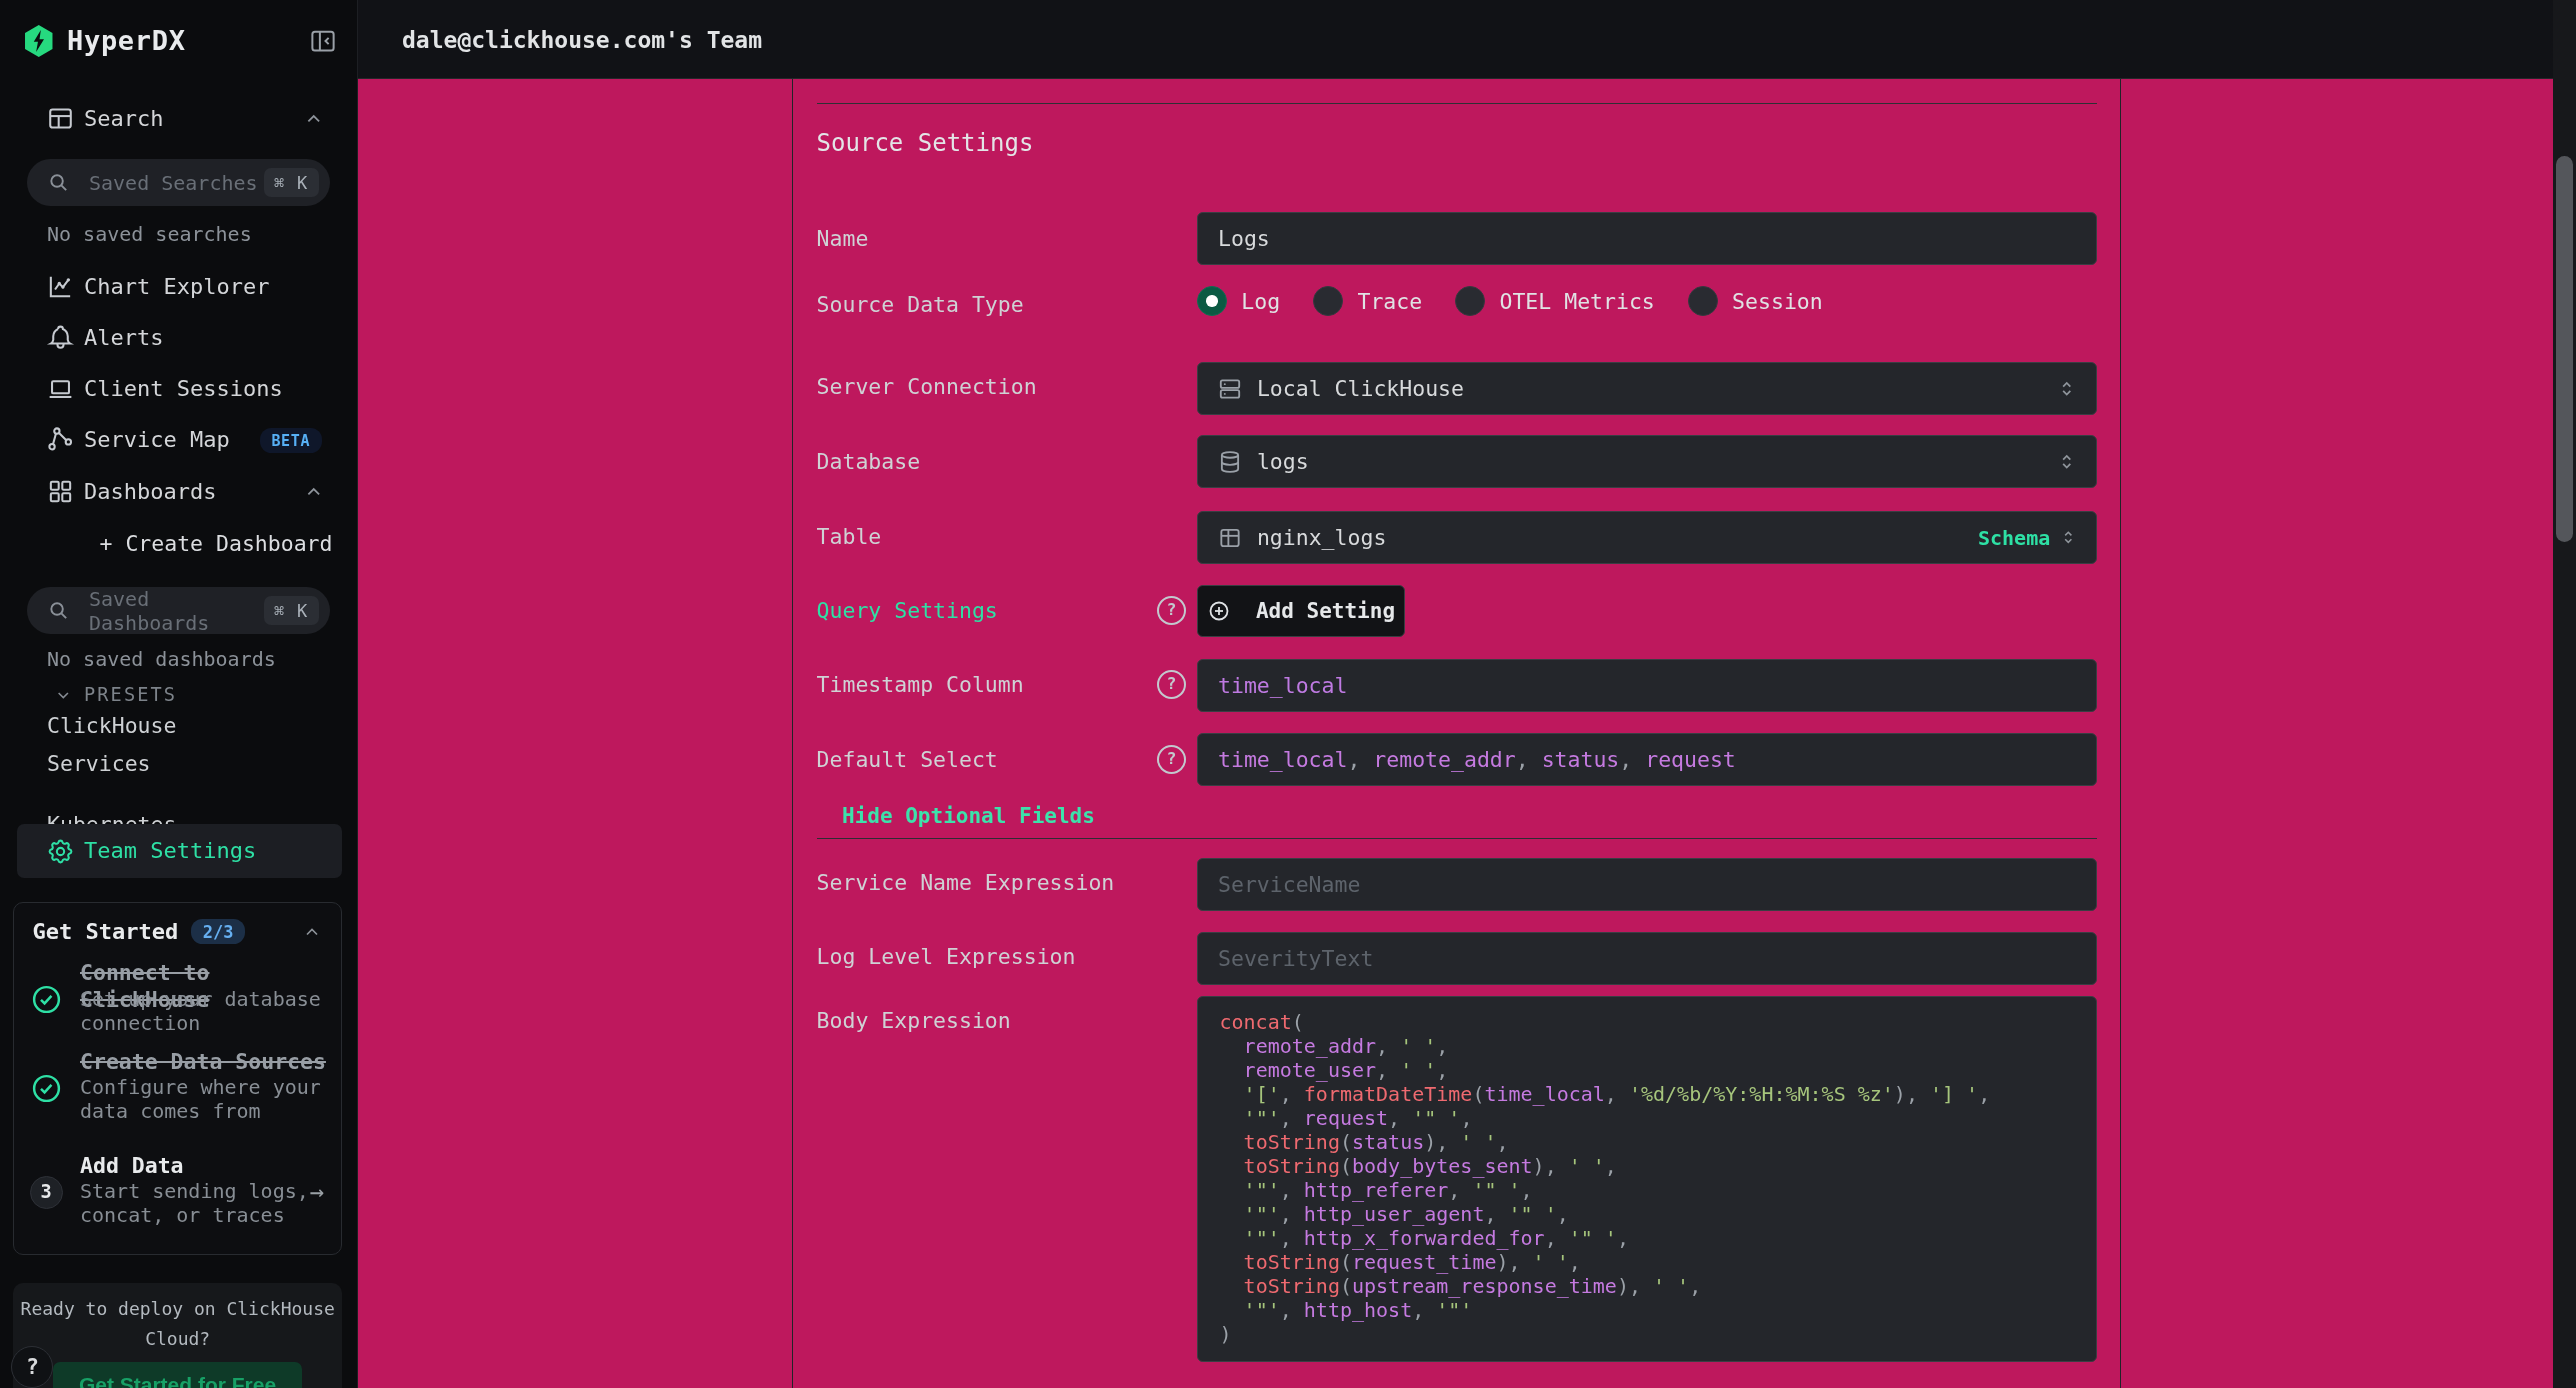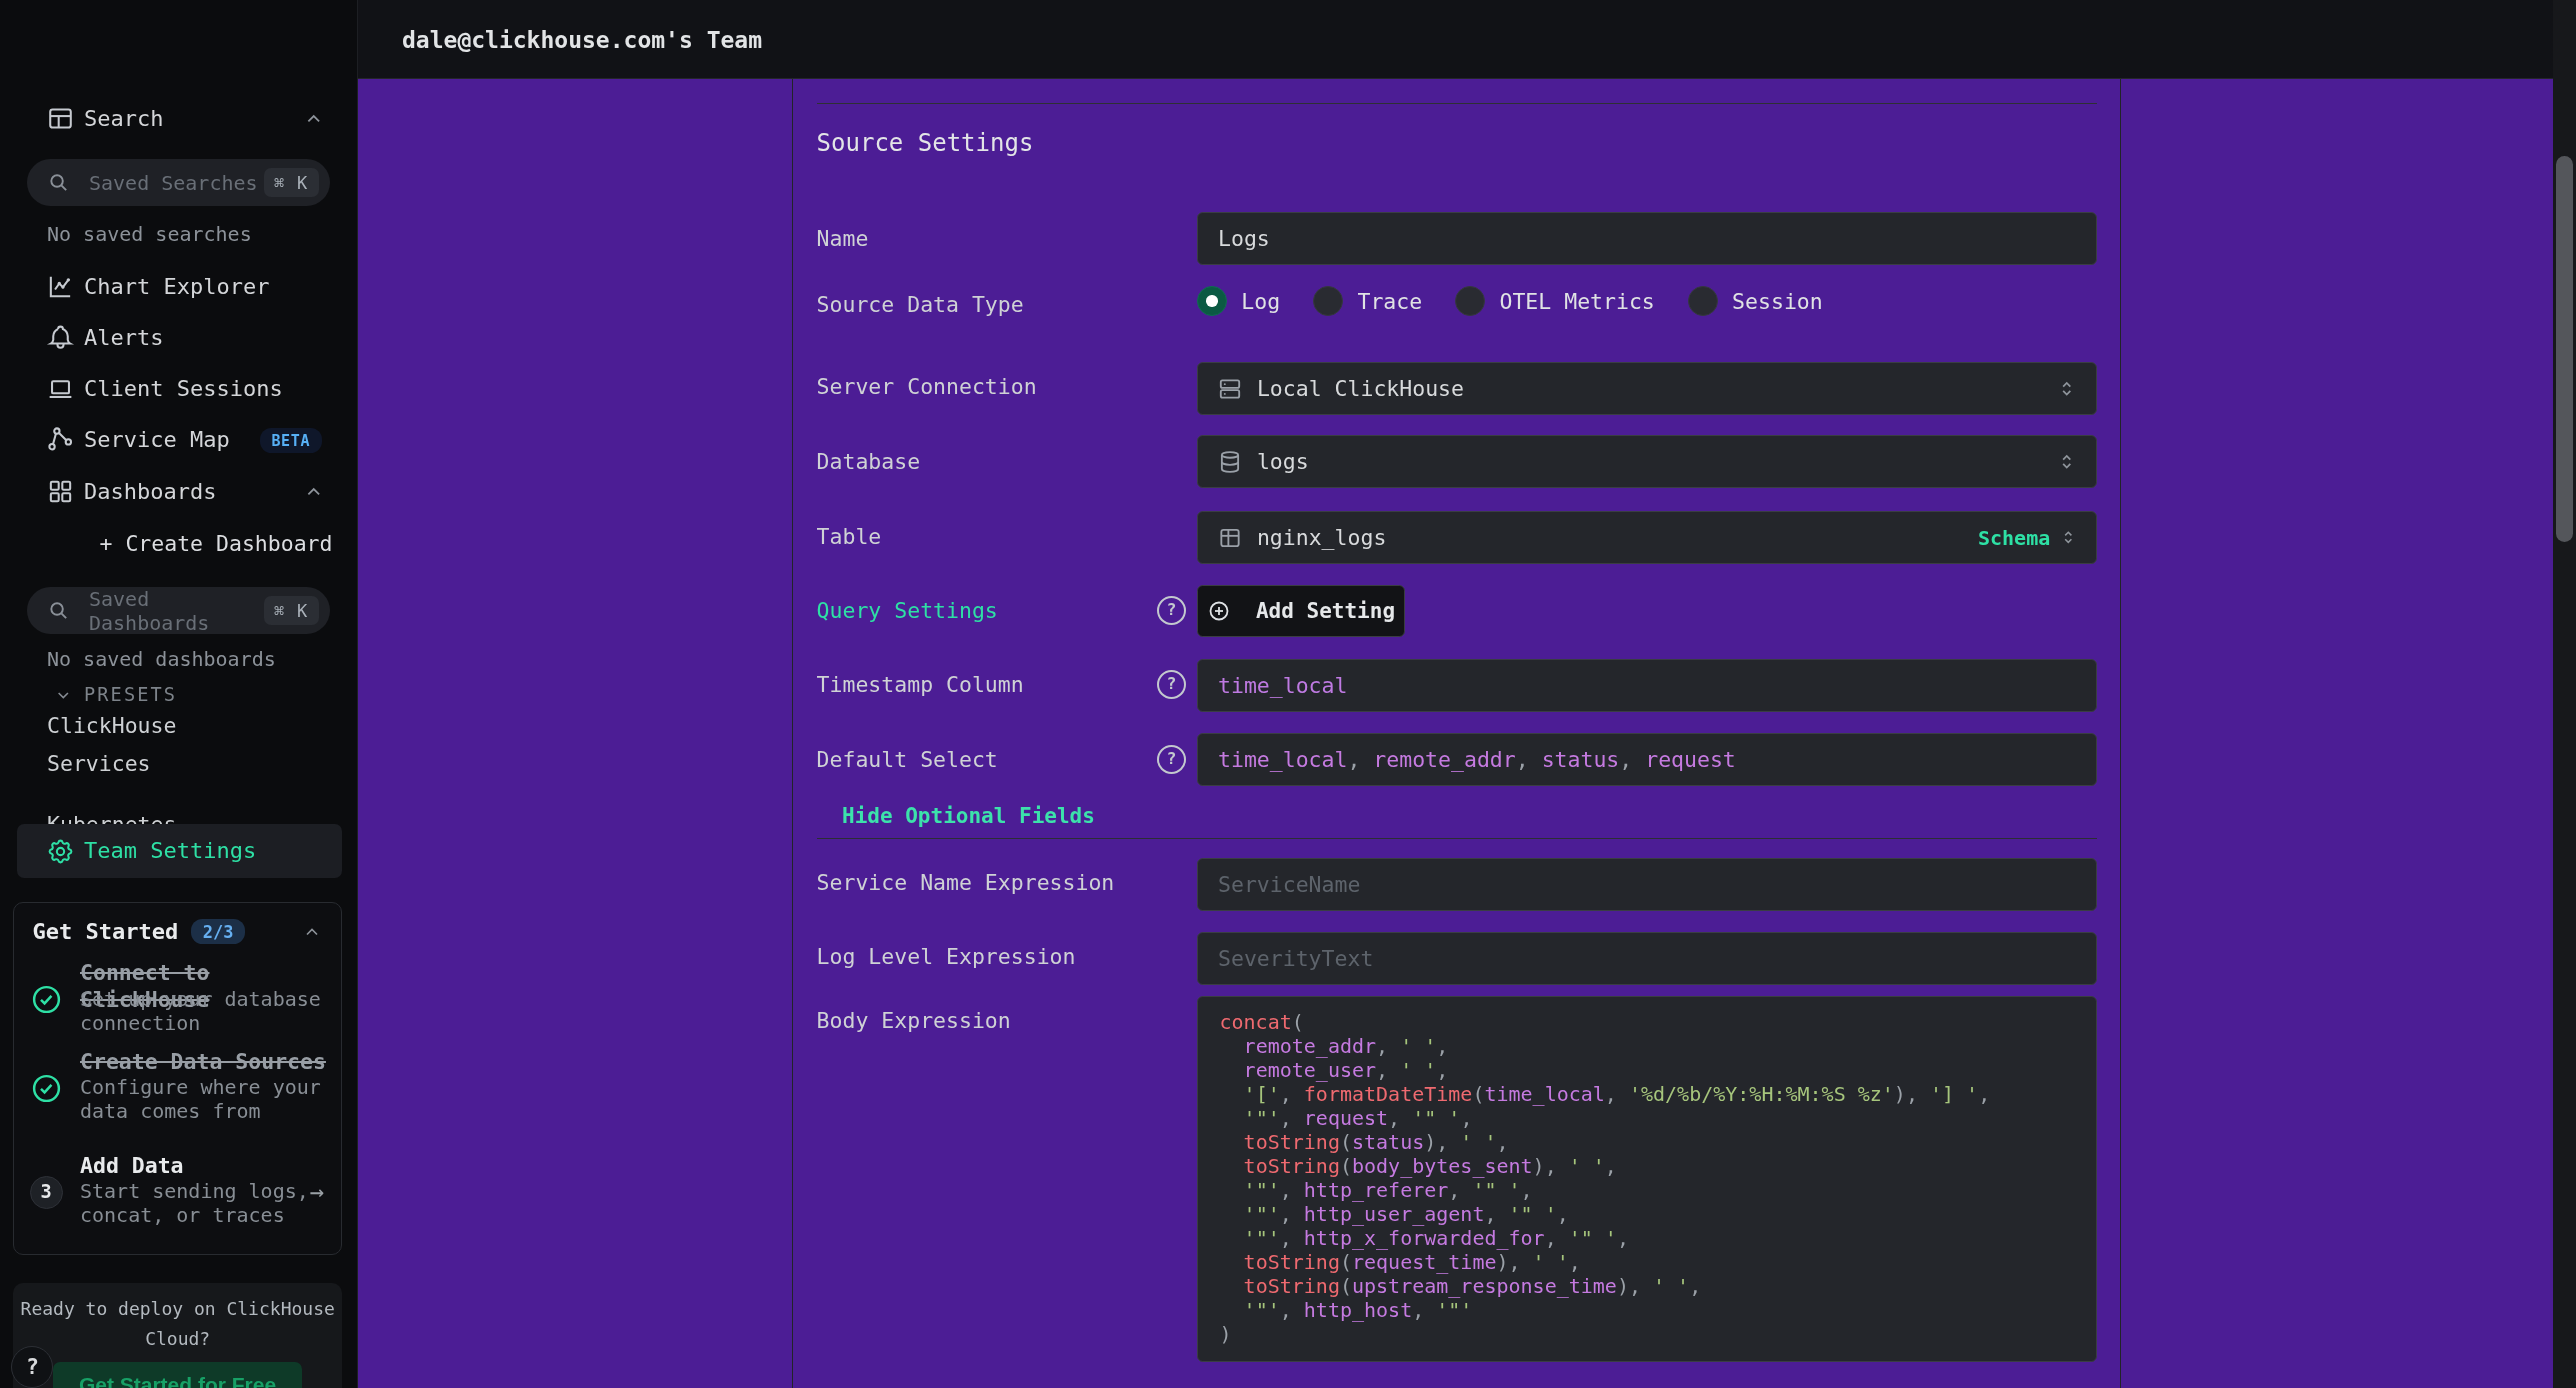--- a/index.html
+++ b/index.html
@@ -97,21 +97,21 @@
   }
 
   
   .topbar {
     position:absolute; left:358px; top:0; width:2218px; height:79px;
     background:#111216; border-bottom:0.7px solid #242629; z-index:4;
   }
   .topbar-title { position:absolute; left:44px; top:26.5px; font-size:23px; font-weight:bold; color:#e2e4e6; }
 
   
-  .content { position:absolute; left:358px; top:79px; width:2218px; height:1309px; background:#4c1d95; }
+  .content { position:absolute; left:358px; top:79px; width:2218px; height:1309px; background:#be185d; }
   .panel {
     position:absolute; left:434px; top:0; width:1329px; height:1309px;
     border-left:0.7px solid #222428; border-right:0.7px solid #222428;
   }
   .panel-topline { position:absolute; left:23.6px; top:24px; width:1280px; height:0; border-top:0.7px solid #2e3034; }
   .panel-title { position:absolute; left:23.6px; top:50px; font-size:24px; font-weight:500; color:#e3e5e7; }
 
   .f-label { position:absolute; left:23.6px; width:308px; font-size:21.5px; line-height:29px; color:#cfd2d5; }
   .f-label.green { color:#2ee0a5; }
 
@@ -175,20 +175,34 @@
 
   svg { display:block; }
 </style>
 </head>
 <body>
 
 <div class="app">
 
   <aside class="sidebar">
 
+    <div class="logo-row">
+      <svg class="logo-hex" viewBox="0 0 24 26">
+        <path d="M12 0.8 L22.5 6.9 V19.1 L12 25.2 L1.5 19.1 V6.9 Z" fill="#26d97f"></path>
+        <path d="M13.6 4.5 L8.2 13.5 h3.2 L10 21.5 L16 11.6 h-3.4 L13.6 4.5 Z" fill="#0b0c0e"></path>
+      </svg>
+      <span class="logo-text">HyperDX</span>
+      <button class="collapse-btn">
+        <svg viewBox="0 0 24 24" width="30" height="30" fill="none" stroke="currentColor" stroke-width="1.6">
+          <rect x="3.5" y="4.5" width="17" height="15" rx="2"></rect>
+            <line x1="9.5" y1="4.5" x2="9.5" y2="19.5"></line>
+            <path d="M16.5 9.5 L14 12 L16.5 14.5"></path>
+        </svg>
+      </button>
+    </div>
 
     <div class="side-row" style="top:100px;">
       <svg class="s-icon" viewBox="0 0 24 24" fill="none" stroke="currentColor" stroke-width="1.7">
         <rect x="3.5" y="4.5" width="17" height="15" rx="2"></rect>
           <line x1="3.5" y1="10" x2="20.5" y2="10"></line>
           <line x1="10.5" y1="10" x2="10.5" y2="19.5"></line>
       </svg>
       <span class="s-label">Search</span>
       <svg class="s-chev" viewBox="0 0 24 24" fill="none" stroke="currentColor" stroke-width="2">
           <path d="M6 15l6-6 6 6"></path>

